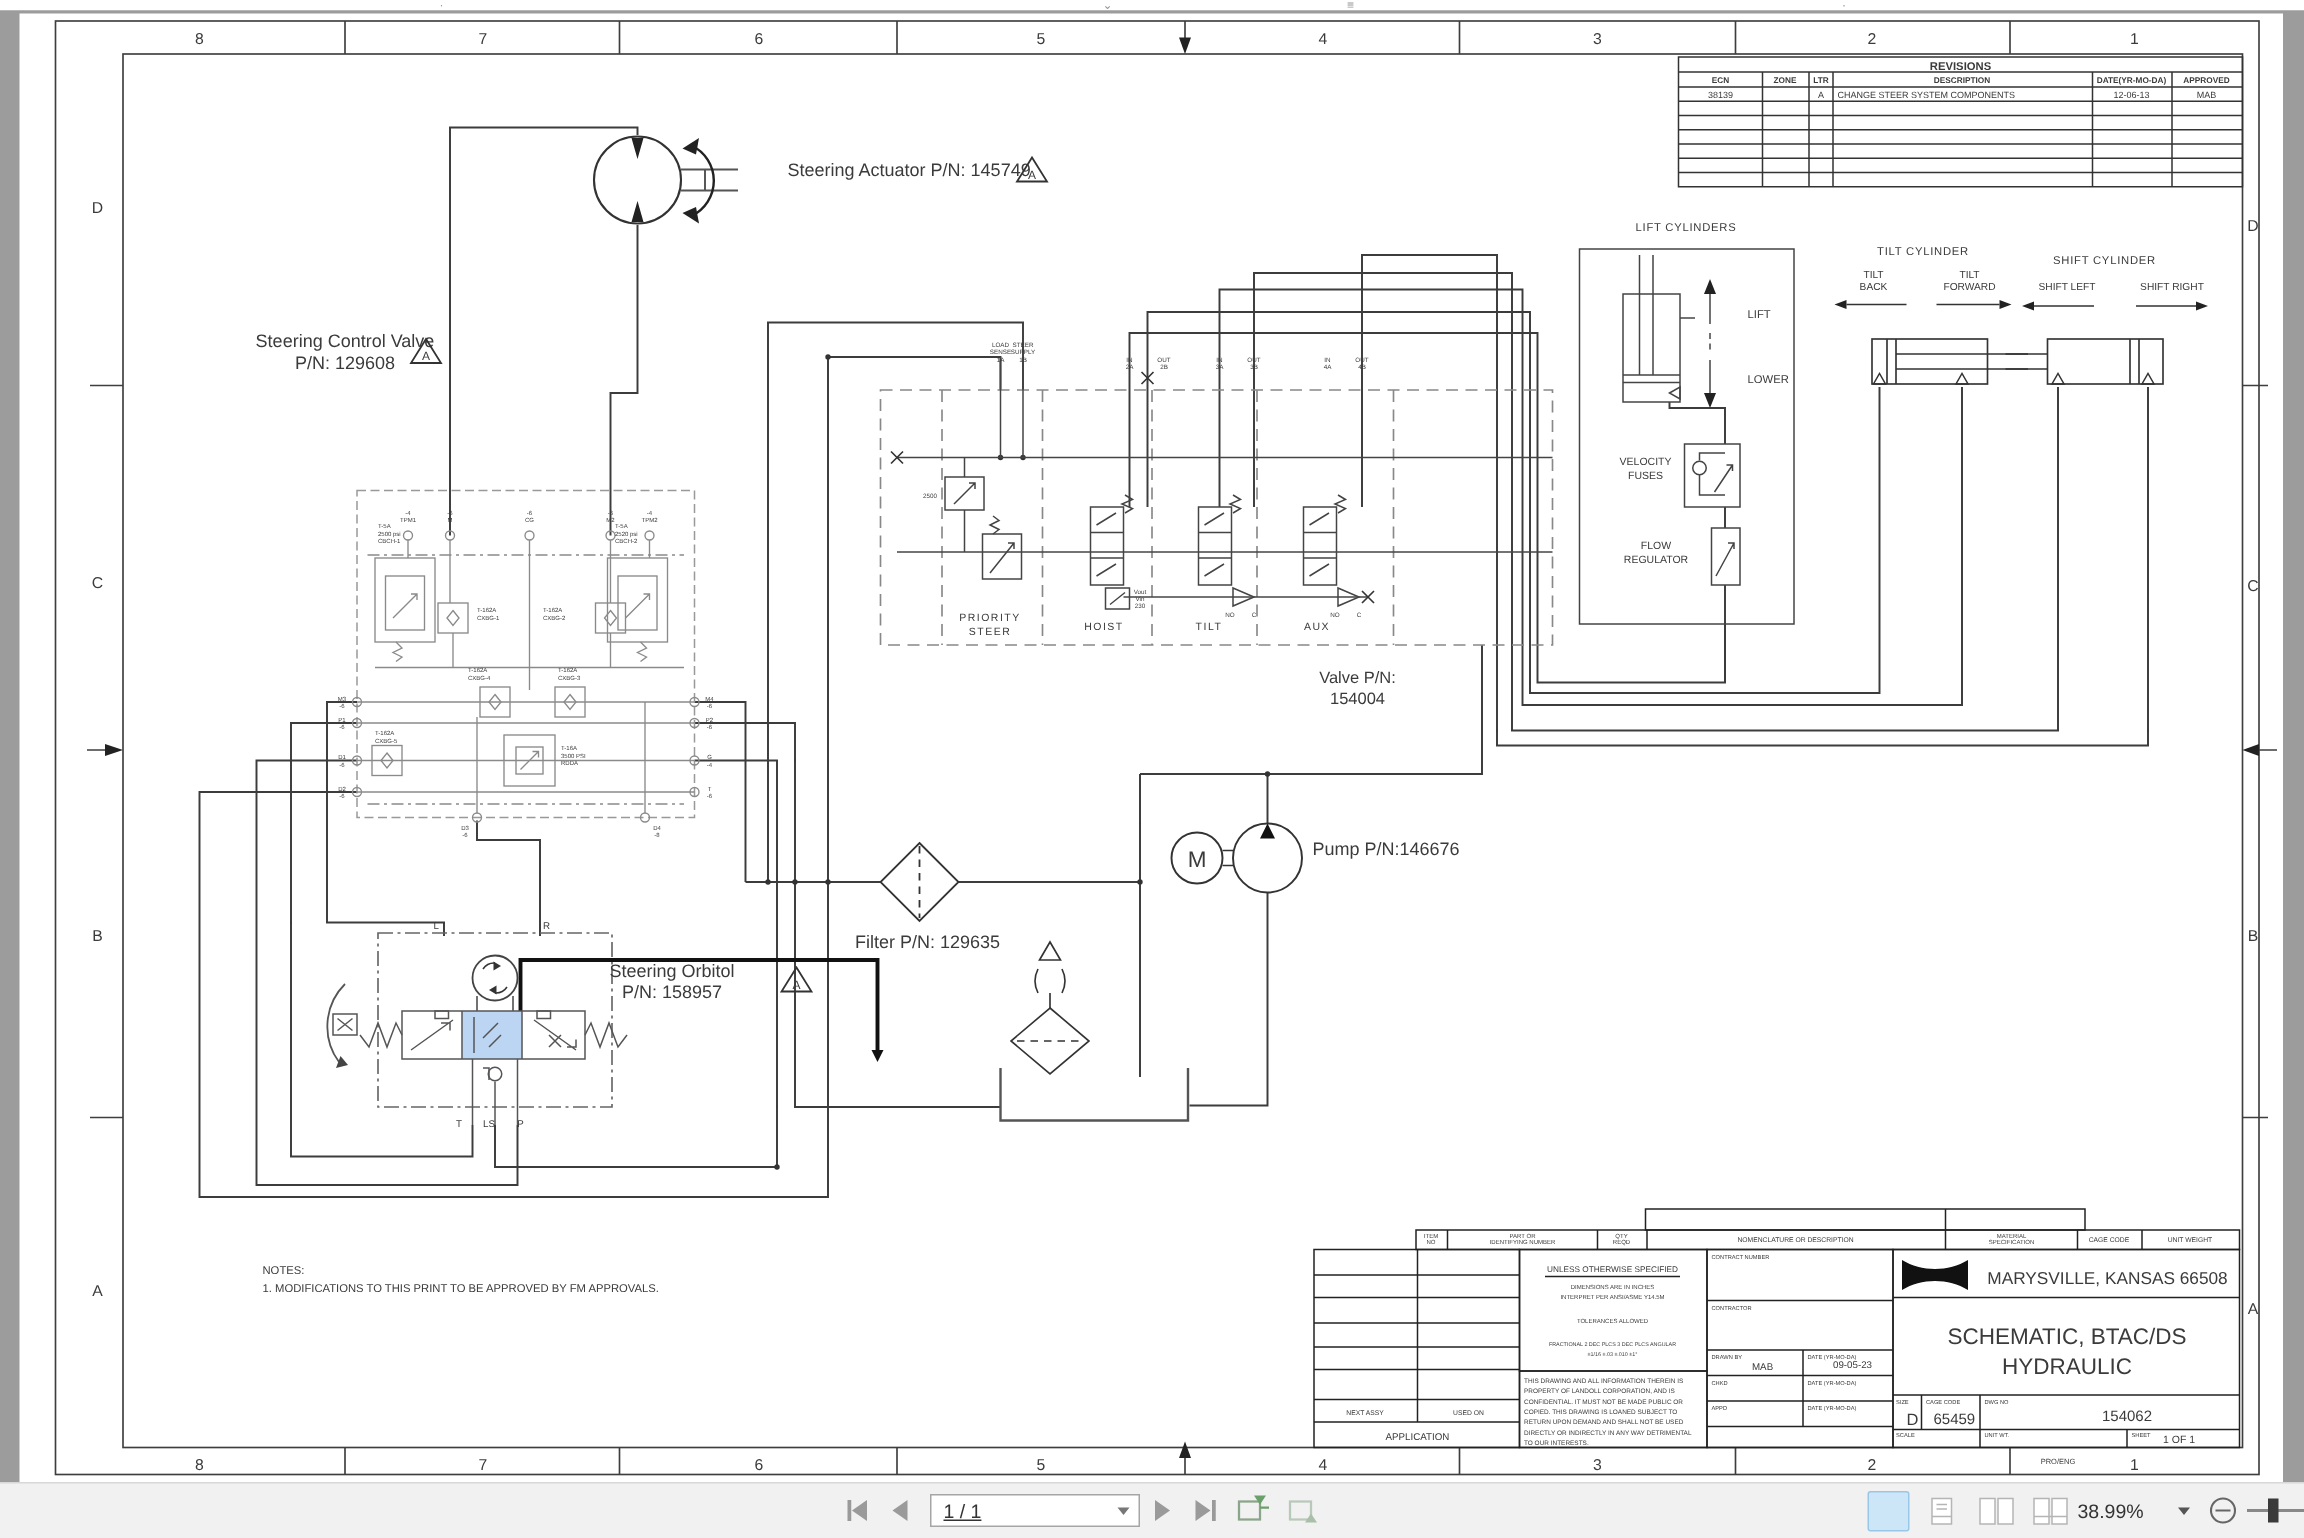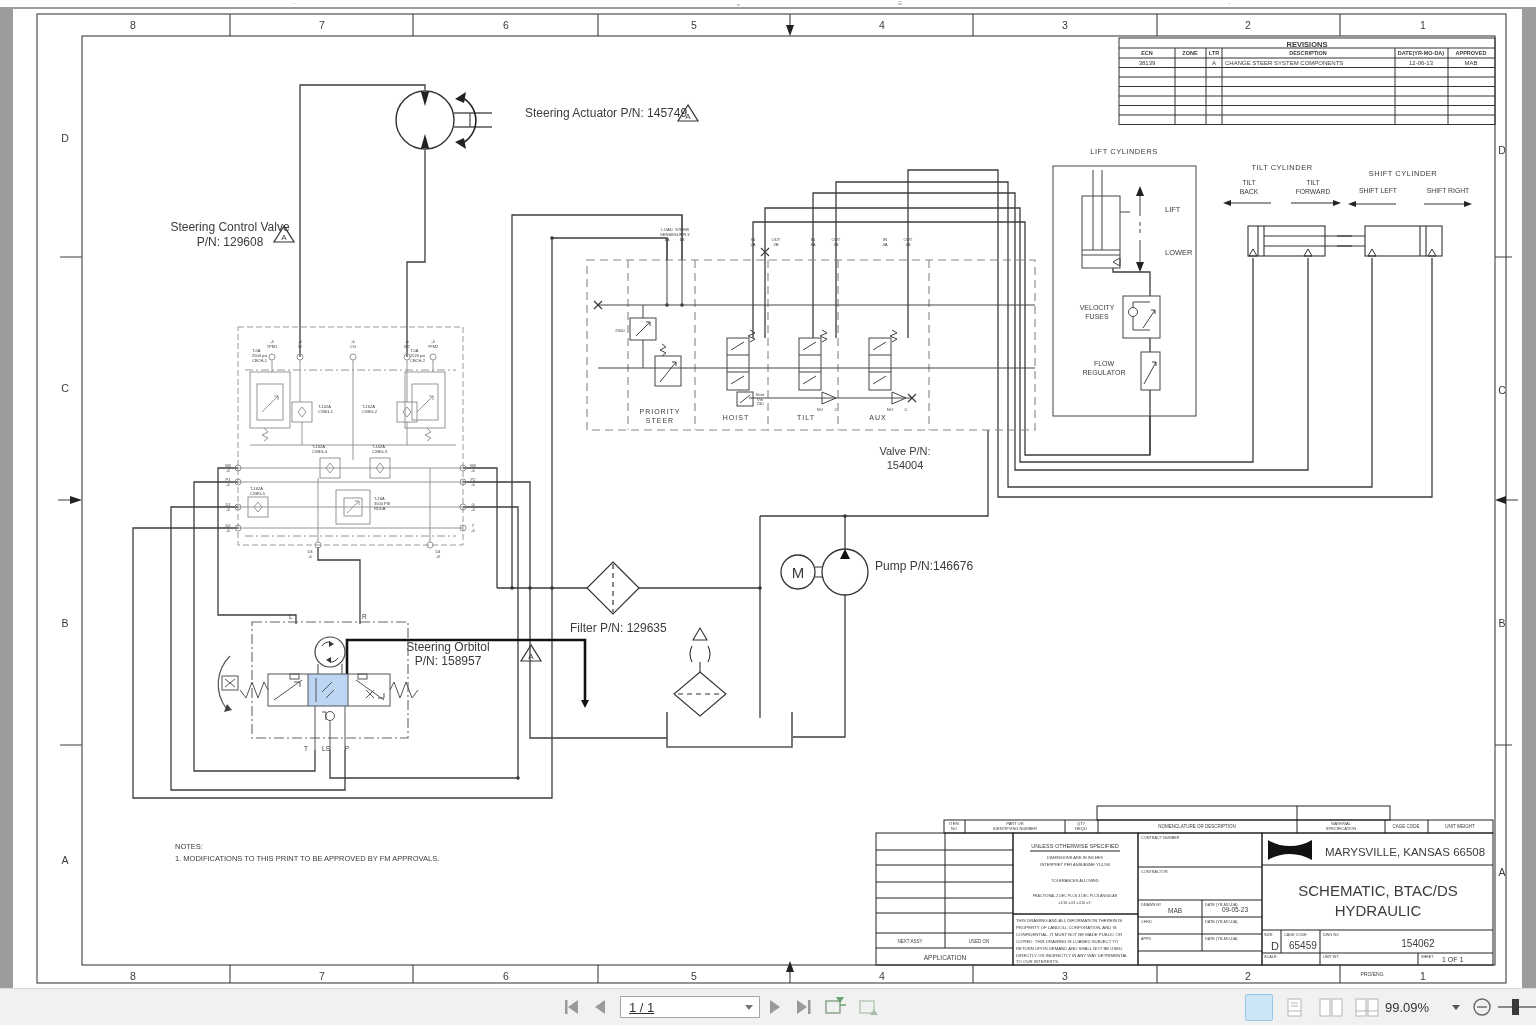--- a/index.html
+++ b/index.html
@@ -566,16 +566,16 @@
       <rect x="1498" y="17" width="38" height="2" fill="#888"></rect>
       <rect x="1512" y="10" width="7" height="16" fill="#3a3a3a"></rect>
     </g>
   </svg>
   <div class="layoutbtn active" style="left:1245px"></div>
   <div class="pagebox">
     <span>1 / 1</span>
     <span class="caret"></span>
   </div>
   <div class="zoomtext">
-      <span>99.09%</span>
+      <span>38.99%</span>
     </div>
   <div class="caret2"></div>
 </div>
 
 </body></html>

